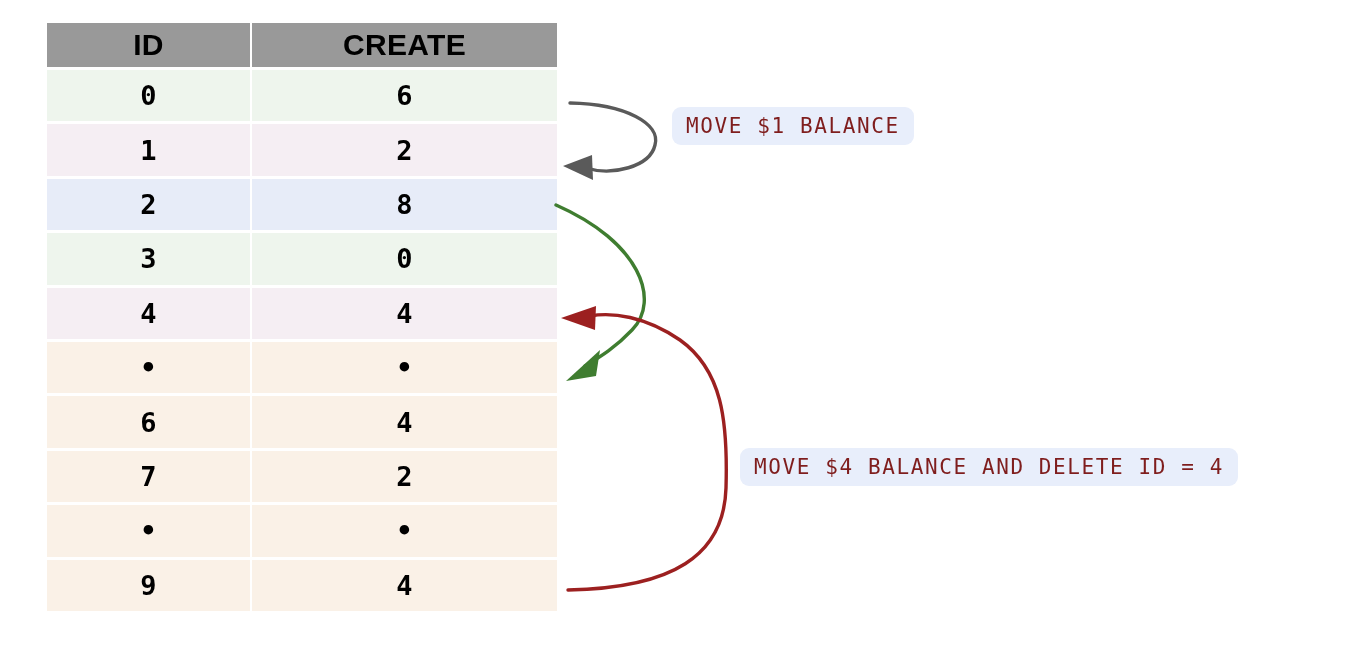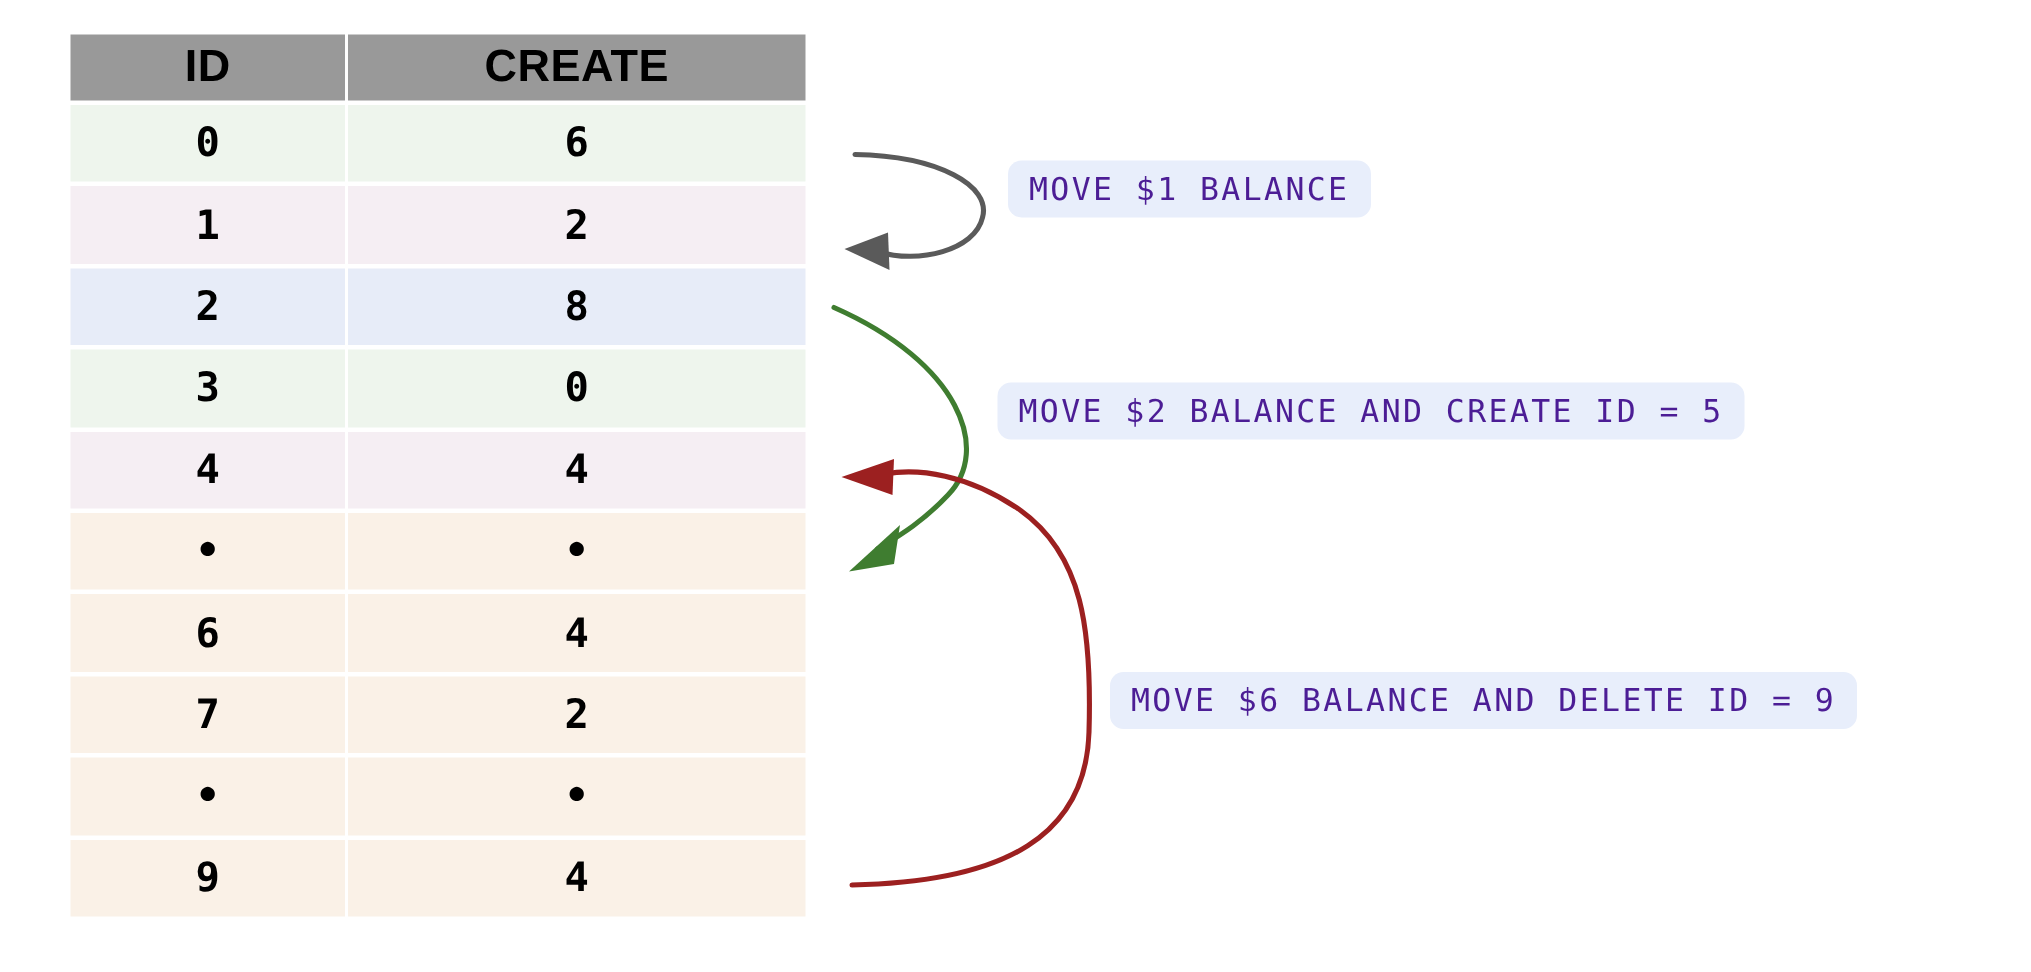--- a/index.html
+++ b/index.html
@@ -50,21 +50,21 @@
     background: #999999;
     font-size: 30px;
     letter-spacing: 0.3px;
   }
   #balance-table td {
     height: 49px;
     font-size: 27px;
     font-family: "DejaVu Sans Mono", "Liberation Mono", monospace;
     font-weight: bold;
   }
-  .col-id   { width: 183px; }
+  .col-id   { width: 203px; }
   .col-bal  { width: 305px; }
 
   .r-green  { background: #eef5ed; }
   .r-pink   { background: #f5eef3; }
   .r-blue   { background: #e7ecf8; }
   .r-peach  { background: #faf1e7; }
 
   .dotcell {
     font-size: 27px;
     line-height: 1;
@@ -78,21 +78,21 @@
     width: 1354px;
     height: 648px;
     pointer-events: none;
   }
 
   
   .badge {
     position: absolute;
     background: #e8eefb;
     border-radius: 9px;
-    color: #4c1d95;
+    color: #7f1d1d;
     font-family: "DejaVu Sans Mono", "Liberation Mono", monospace;
     font-size: 21px;
     letter-spacing: 1.6px;
     white-space: nowrap;
     display: flex;
     align-items: center;
     justify-content: center;
     padding: 0 14px;
     box-sizing: border-box;
   }
@@ -168,16 +168,15 @@
       <polygon points="600,350 566,381 596,376" fill="#3f7d30"></polygon>
     </g>
 
     <g>
       <path d="M 568,590 C 672,588 724,556 726,488 C 728,420 722,370 680,340 C 645,316 612,312 590,316" fill="none" stroke="#9c2020" stroke-width="3.4" stroke-linecap="round"></path>
       <polygon points="596,306 561,318 595,330" fill="#9c2020"></polygon>
     </g>
   </svg>
 
   <div class="badge" id="badge-move1">MOVE $1 BALANCE</div>
-  <div class="badge" id="badge-move2">MOVE $2 BALANCE AND CREATE ID = 5</div>
-  <div class="badge" id="badge-move3">MOVE $6 BALANCE AND DELETE ID = 9</div>
+  <div class="badge" id="badge-move3">MOVE $4 BALANCE AND DELETE ID = 4</div>
 
 </div>
 
 </body></html>

